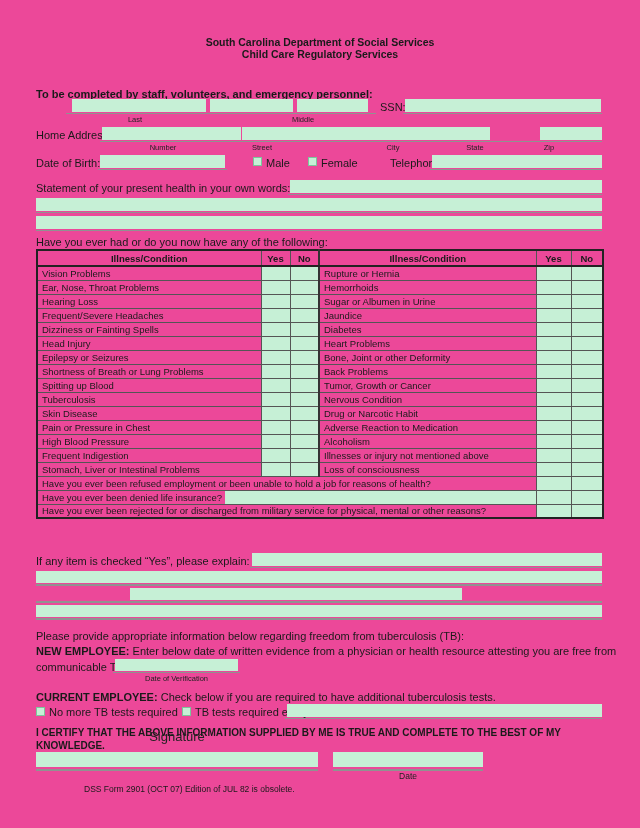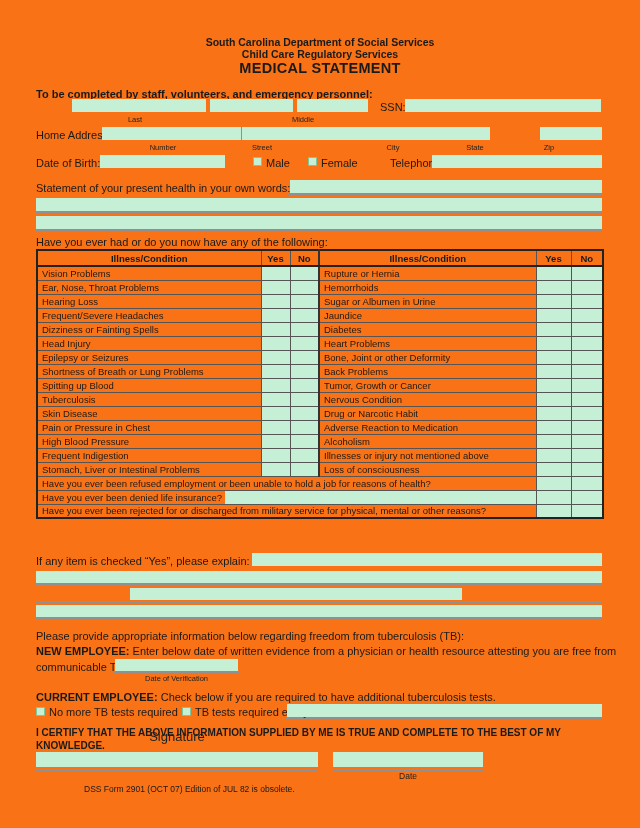--- a/index.html
+++ b/index.html
@@ -1,17 +1,17 @@
 <!DOCTYPE html>
 <html style="--green: #c6f0d6;"><head>
 <meta charset="utf-8">
 <style>
   html,body{margin:0;padding:0;background:#fff;}
   body{font-family:"Liberation Sans","DejaVu Sans",sans-serif;color:#1a1a1a;}
-  #page{position:relative;width:640px;height:828px;background:#f97316;overflow:hidden;}
+  #page{position:relative;width:640px;height:828px;background:#ec4899;overflow:hidden;}
   .abs{position:absolute;}
   .b{font-weight:bold;}
   .t{font-size:11px;line-height:11px;white-space:nowrap;}
   .small{font-size:7.5px;line-height:9px;color:#222;}
   .ctr{text-align:center;}
   .hline{width:640px;text-align:center;font-weight:bold;font-size:10.5px;line-height:12px;}
   .title{width:640px;text-align:center;font-weight:bold;font-size:14.5px;line-height:16px;letter-spacing:.3px;}
   .gbox{background:var(--green);}
   .rule{background:#919191;height:1.5px;}
   .cb{width:9px;height:9px;background:var(--green);border:1px solid #7cc69c;box-sizing:border-box;}
@@ -29,21 +29,20 @@
   .qfill{flex:1;background:var(--green);height:100%;margin-left:3px;}
   .certify{font-weight:bold;font-size:10px;line-height:13px;white-space:normal;}
 </style>
 </head>
 <body>
 
 <div id="page">
 
   <div class="abs hline" style="top:36px;left:0;">South Carolina Department of Social Services</div>
   <div class="abs hline" style="top:48px;left:0;">Child Care Regulatory Services</div>
-  <div class="abs title" style="top:60px;left:0;">MEDICAL STATEMENT</div>
 
   <div class="abs t b" style="top:89px;left:36px;">To be completed by staff, volunteers, and emergency personnel:</div>
 
   <div class="abs t" style="top:102px;left:36px;margin-left:40px;">Name:</div>
   <div class="abs gbox" style="top:99px;left:72px;width:134px;height:13px;"></div>
   <div class="abs gbox" style="top:99px;left:210px;width:83px;height:13px;"></div>
   <div class="abs gbox" style="top:99px;left:297px;width:71px;height:13px;"></div>
   <div class="abs rule" style="top:112.5px;left:66px;width:310px;"></div>
   <div class="abs small ctr" style="top:115px;left:105px;width:60px;">Last</div>
   <div class="abs small ctr" style="top:128px;left:194px;width:60px;">First</div>

